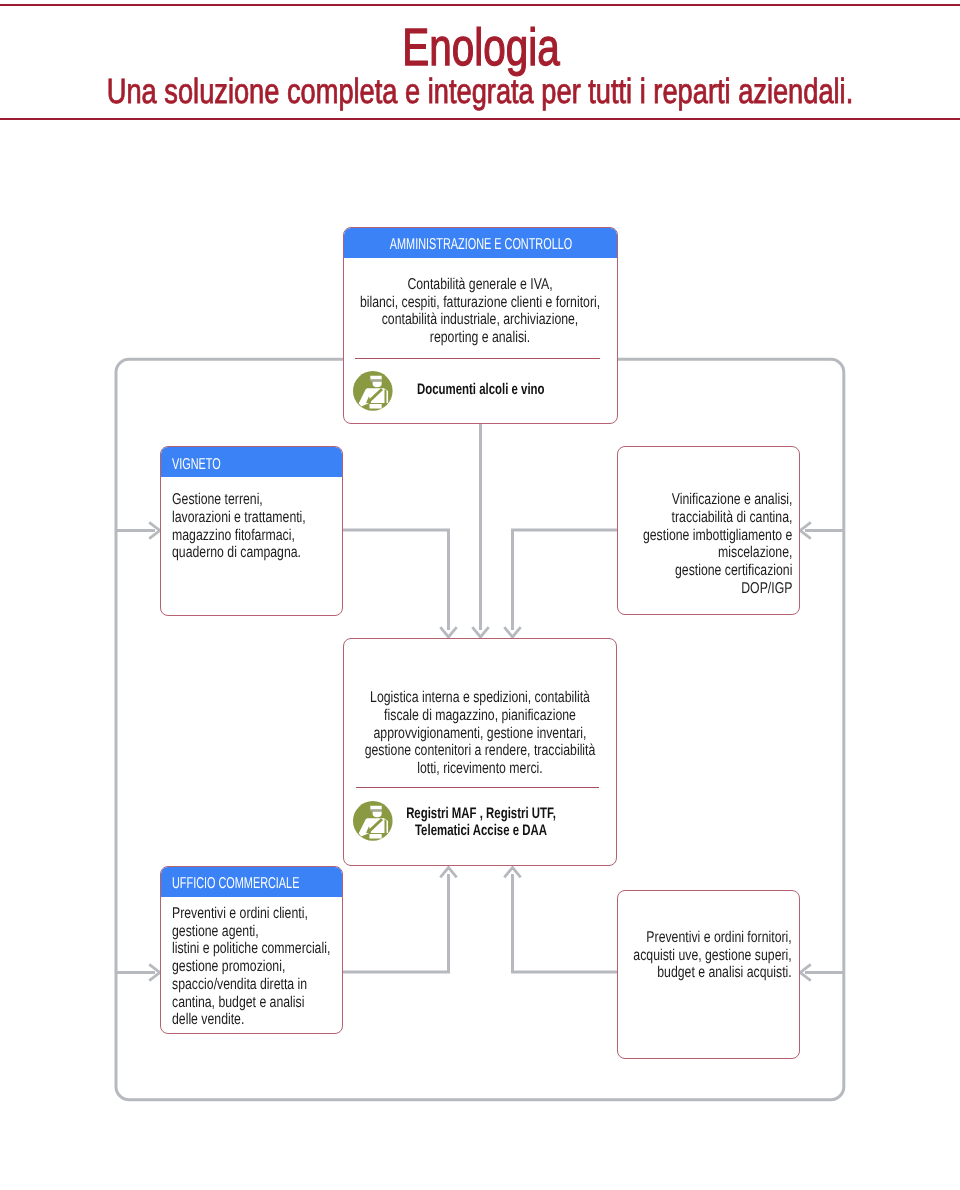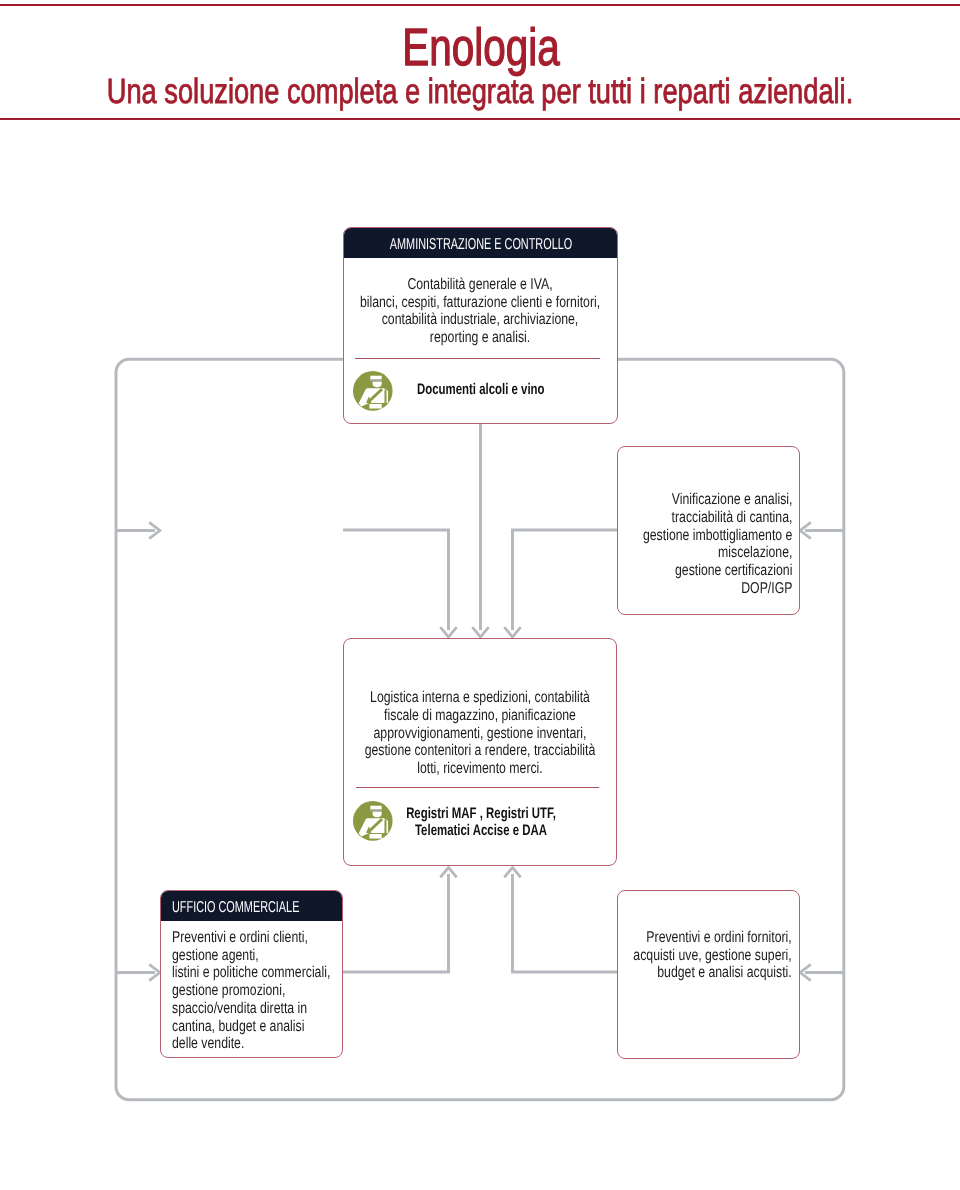--- a/index.html
+++ b/index.html
@@ -22,21 +22,21 @@
   #subtitle span{position:absolute;left:0;top:0;display:block;font-size:35.1px;font-weight:400;
        -webkit-text-stroke:0.85px #A41E2E;
        line-height:34px;white-space:nowrap;transform:scaleX(0.7765) translateX(-50%);transform-origin:0 50%;}
 
   
   #wires{position:absolute;left:0;top:0;}
 
   
   .card{position:absolute;background:#fff;border:1px solid #B5616F;
         border-radius:8px;box-sizing:border-box;}
-  .card .hd{position:absolute;left:0;top:0;right:0;background:#0f172a;color:#fff;
+  .card .hd{position:absolute;left:0;top:0;right:0;background:#3b82f6;color:#fff;
             border-radius:7px 7px 0 0;overflow:hidden;}
   .card .hd i{position:absolute;top:0;font-style:normal;display:inline-block;
             font-size:15.8px;line-height:1;white-space:nowrap;
             transform-origin:0 0;transform:scaleX(0.688);}
   .card .hd i.ctr{transform-origin:0 0;transform:scaleX(0.688) translateX(-50%);}
   .card .bd{position:absolute;color:#1c1c1c;font-size:15.65px;line-height:17.7px;
             white-space:nowrap;}
   .card .bd .ln{display:block;white-space:nowrap;}
   .card.al-l .bd{left:11px;text-align:left;transform:scaleX(0.785);transform-origin:0 0;}
   .card.al-r .bd{right:7px;text-align:right;transform:scaleX(0.785);transform-origin:100% 0;}
@@ -129,20 +129,31 @@
           <path d="M33.0 80.5 L40.2 63.5 L45.8 80.5 Z"></path>
           <path d="M79.5 45.6 L84.6 49.2 V80.5 H79.5 Z"></path>
         </g>
         <path d="M40.8 21.5 L72.5 21.5 L72.5 26.5 L45.3 26.5 Z" fill="#a7a79e"></path>
       </svg>
     <div class="note" style="left:73.2px;top:154px">
         <span class="ln">Documenti alcoli e vino</span>
       </div>
   </div>
 
+  <div class="card al-l" id="c-vigneto" style="left:160.4px;top:446.3px;width:182.6px;height:169.3px">
+    <div class="hd" style="height:30px">
+      <i style="left:10.3px;top:9.5px">VIGNETO</i>
+    </div>
+    <div class="bd" style="top:44px">
+        <span class="ln">Gestione terreni,</span>
+        <span class="ln">lavorazioni e trattamenti,</span>
+        <span class="ln">magazzino fitofarmaci,</span>
+        <span class="ln">quaderno di campagna.</span>
+      </div>
+  </div>
 
   <div class="card al-r" id="c-cantina" style="left:617.4px;top:446.3px;width:182.6px;height:169px">
     <div class="bd" style="top:44px">
         <span class="ln">Vinificazione e analisi,</span>
         <span class="ln">tracciabilità di cantina,</span>
         <span class="ln">gestione imbottigliamento e</span>
         <span class="ln">miscelazione,</span>
         <span class="ln">gestione certificazioni</span>
         <span class="ln">DOP/IGP</span>
       </div>
@@ -171,21 +182,21 @@
           <path d="M79.5 45.6 L84.6 49.2 V80.5 H79.5 Z"></path>
         </g>
         <path d="M40.8 21.5 L72.5 21.5 L72.5 26.5 L45.3 26.5 Z" fill="#a7a79e"></path>
       </svg>
     <div class="note ctr" style="left:136.3px;top:166.5px">
         <span class="ln">Registri MAF , Registri UTF,</span>
         <span class="ln">Telematici Accise e DAA</span>
       </div>
   </div>
 
-  <div class="card al-l" id="c-comm" style="left:160.4px;top:890px;width:182.6px;height:168.2px">
+  <div class="card al-l" id="c-comm" style="left:160.4px;top:866px;width:182.6px;height:168.2px">
     <div class="hd" style="height:30px">
       <i style="left:10.8px;top:9.3px">UFFICIO COMMERCIALE</i>
     </div>
     <div class="bd" style="top:38px">
         <span class="ln">Preventivi e ordini clienti,</span>
         <span class="ln">gestione agenti,</span>
         <span class="ln">listini e politiche commerciali,</span>
         <span class="ln">gestione promozioni,</span>
         <span class="ln">spaccio/vendita diretta in</span>
         <span class="ln">cantina, budget e analisi</span>

